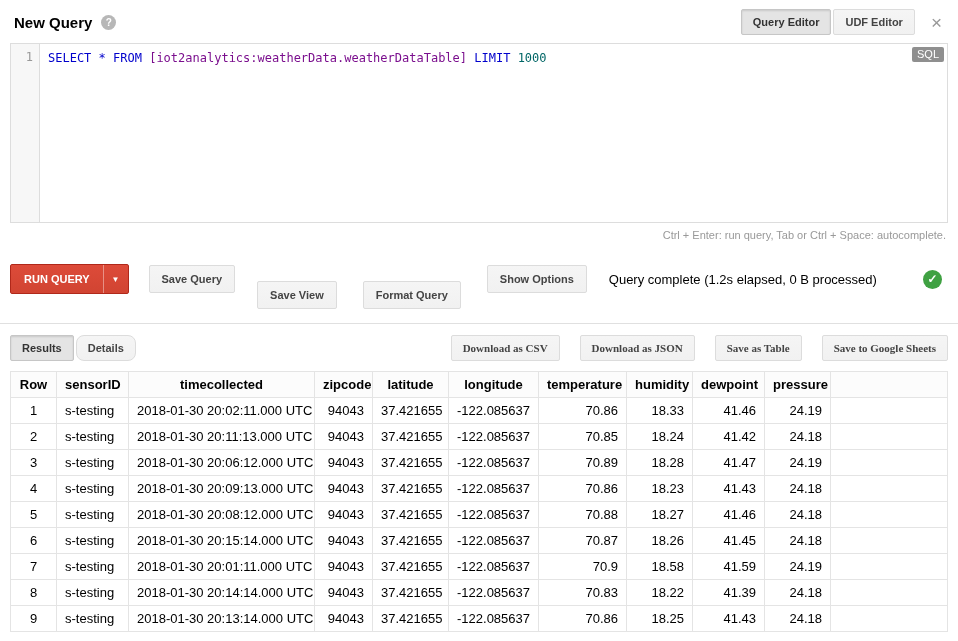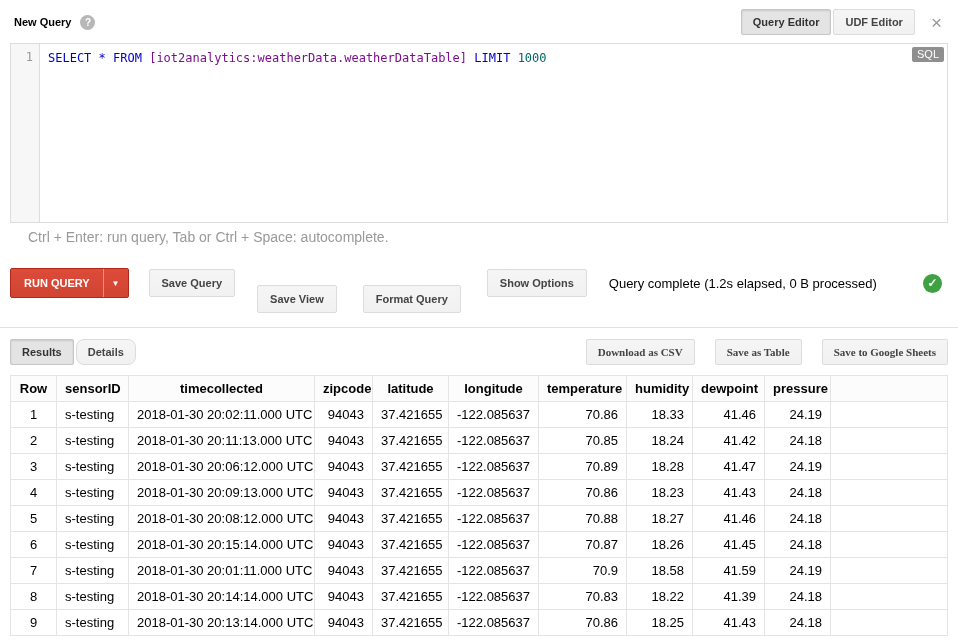--- a/index.html
+++ b/index.html
@@ -5,21 +5,21 @@
   * { margin: 0; padding: 0; box-sizing: border-box; }
   html, body { background: #fff; }
   body {
     width: 958px; height: 641px; overflow: hidden;
     font-family: "Liberation Sans", sans-serif;
     font-size: 13px; color: #222;
   }
 
   
   .header { display: flex; align-items: center; padding: 9px 12px 6px 14px; }
-  .title { font-size: 11px; font-weight: bold; color: #000; }
+  .title { font-size: 15px; font-weight: bold; color: #000; }
   .help-icon {
     margin-left: 9px; width: 15px; height: 15px; border-radius: 50%;
     background: #b7b7b7; color: #fff; font-size: 10px; font-weight: bold;
     display: inline-flex; align-items: center; justify-content: center; cursor: pointer;
   }
   .header-right { margin-left: auto; display: flex; align-items: center; }
   .gbtn {
     font-family: "Liberation Sans", sans-serif;
     display: inline-block; padding: 6px 11px; font-size: 11px; font-weight: bold;
     color: #444; background: linear-gradient(to bottom, #f5f5f5, #f1f1f1);
@@ -46,21 +46,21 @@
     font-family: "DejaVu Sans Mono", monospace; font-size: 12px; line-height: 16px;
     padding: 6px 0 0 8px; white-space: pre; flex: 1; cursor: text;
   }
   .sql-kw  { color: #0000cc; }
   .sql-tbl { color: #7b0f8e; }
   .sql-num { color: #006666; }
   .sql-badge {
     position: absolute; top: 3px; right: 3px; background: #8f8f8f; color: #fff;
     font-size: 11px; font-weight: normal; padding: 1px 5px 2px; border-radius: 2px;
   }
-  .hint { text-align: left; font-size: 14px; color: #999; padding: 6px 28px 6px; }
+  .hint { text-align: right; font-size: 11px; color: #999; padding: 6px 12px 6px; }
 
   
   .toolbar { display: flex; align-items: center; padding: 2px 10px 14px; }
   .run-btn {
     display: inline-flex; align-items: stretch; border-radius: 2px; overflow: hidden;
     background: linear-gradient(to bottom, #dd4b39, #d14432);
     border: 1px solid #b0281a; color: #fff; font-size: 11px; font-weight: bold;
     cursor: pointer; margin-right: 20px;
   }
   .run-label { padding: 8px 13px; }
@@ -146,20 +146,21 @@
     <span class="check-icon">✓</span>
   </div>
 
   <div class="divider"></div>
 
   <div class="results-bar">
     <button class="gbtn tab active">Results</button>
     <button class="gbtn tab">Details</button>
     <div class="actions">
       <button class="gbtn">Download as CSV</button>
+      <button class="gbtn">Download as JSON</button>
       <button class="gbtn">Save as Table</button>
       <button class="gbtn">Save to Google Sheets</button>
     </div>
   </div>
 
   <div class="tablewrap">
     <table>
       <thead>
         <tr>
           <th class="c0">Row</th>

